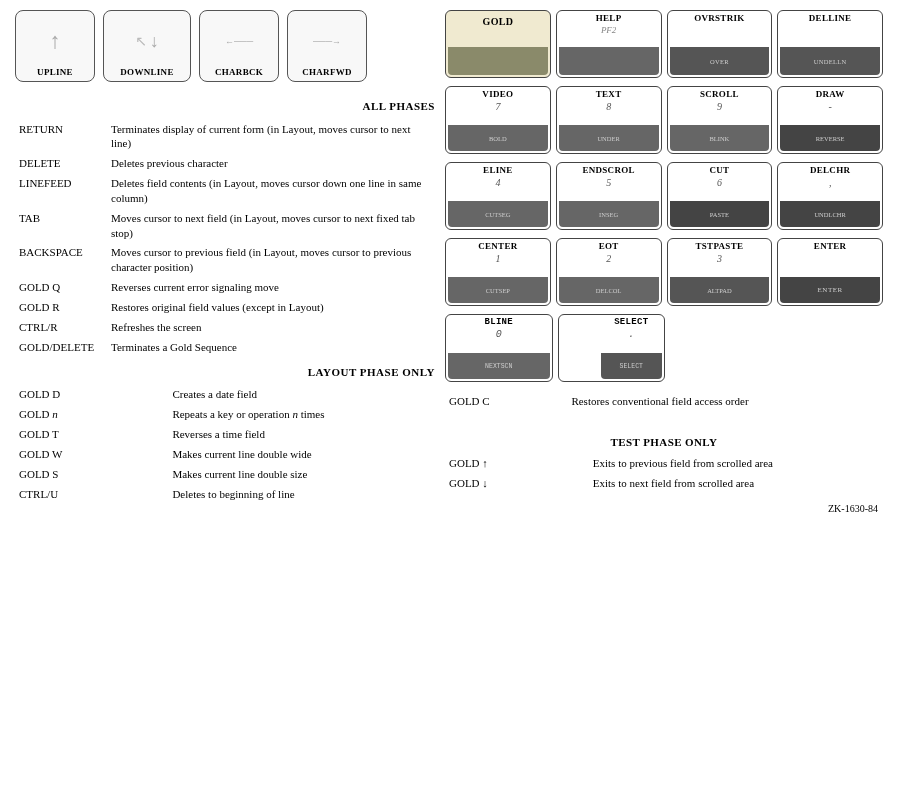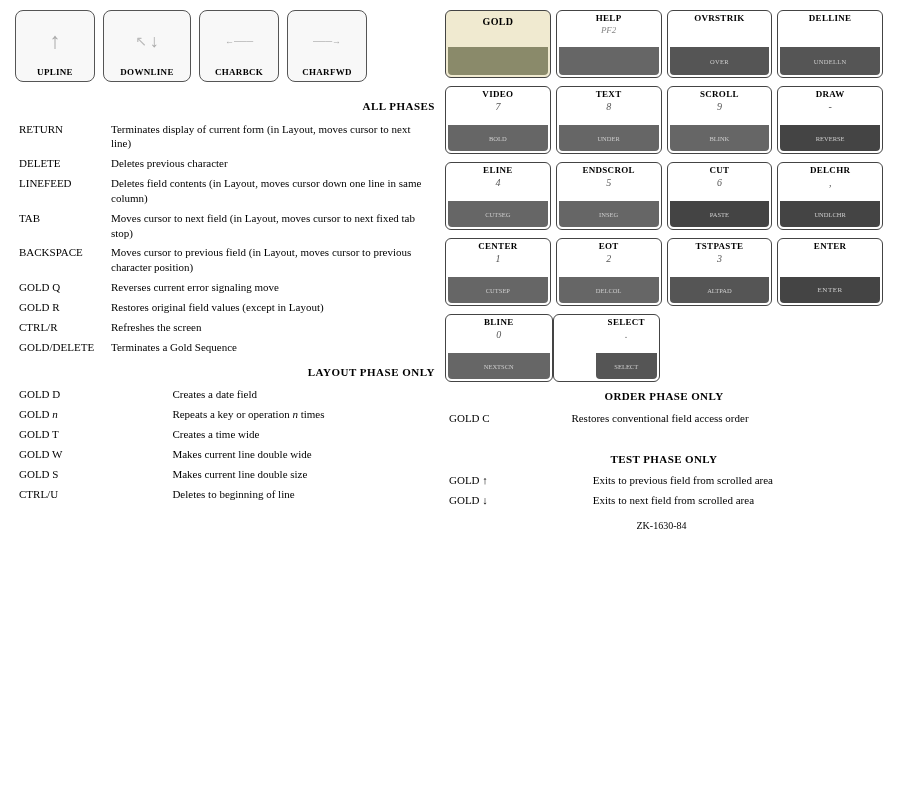--- a/index.html
+++ b/index.html
@@ -140,21 +140,21 @@
     }
     .phase-section-heading {
       font-weight: bold;
       text-align: center;
       margin-bottom: 5px;
       font-size: 11px;
       letter-spacing: 0.4px;
     }
 
     .ref-code {
-      text-align: center;
+      text-align: right;
       font-size: 10px;
       margin-top: 8px;
       padding-right: 5px;
     }
   </style>
 </head>
 <body>
 
 <div class="main-layout">
 
@@ -245,21 +245,21 @@
           <tr>
             <td>GOLD D</td>
             <td>Creates a date field</td>
           </tr>
           <tr>
             <td>GOLD <em>n</em></td>
             <td>Repeats a key or operation <em>n</em> times</td>
           </tr>
           <tr>
             <td>GOLD T</td>
-            <td>Creates a time wide</td>
+            <td>Reverses a time field</td>
           </tr>
           <tr>
             <td>GOLD W</td>
             <td>Makes current line double wide</td>
           </tr>
           <tr>
             <td>GOLD S</td>
             <td>Makes current line double size</td>
           </tr>
           <tr>
@@ -398,41 +398,40 @@
       </div>
 
       <div class="kbd-key">
         <div class="kk-label">ENTER</div>
         <div class="kk-bottom" style="background:#444; height:26px; margin-top:auto; width:100%; border-radius:0 0 4px 4px; display:flex; align-items:center; justify-content:center;">
           <span style="font-size:6.5px; color:#ccc; font-size:7px; letter-spacing:0.5px;">ENTER</span>
         </div>
       </div>
     </div>
 
-    <div style="display:flex; margin-bottom:8px;">
+    <div style="display:flex; gap:5px; margin-bottom:8px;font-family:Liberation Mono, monospace;">
 
       <div class="kbd-key" style="width:calc(25% - 2px);">
         <div class="kk-label">BLINE</div>
         <div class="kk-num">0</div>
         <div class="kk-bottom" style="background:#666; height:26px; margin-top:auto; width:100%; border-radius:0 0 4px 4px; display:flex; align-items:center; justify-content:center;">
           <span style="font-size:6.5px; color:#ccc;">NEXTSCN</span>
         </div>
       </div>
 
       <div class="kbd-key" style="width:calc(25% - 2px);padding-left:42px;">
         <div class="kk-label">SELECT</div>
         <div class="kk-num">.</div>
         <div class="kk-bottom" style="background:#555; height:26px; margin-top:auto; width:100%; border-radius:0 0 4px 4px; display:flex; align-items:center; justify-content:center;">
           <span style="font-size:6.5px; color:#ccc;">SELECT</span>
         </div>
       </div>
     </div>
 
     <div style="margin-top:8px;">
-      <div class="phase-section-heading">ORDER PHASE ONLY</div>
       <table class="key-description-table">
         <tbody>
           <tr>
             <td style="min-width:70px;">GOLD C</td>
             <td>Restores conventional field access order</td>
           </tr>
         </tbody>
       </table>
 
       <div class="phase-section-heading" style="margin-top:24px;font-family:Liberation Serif, serif;">TEST PHASE ONLY</div>

